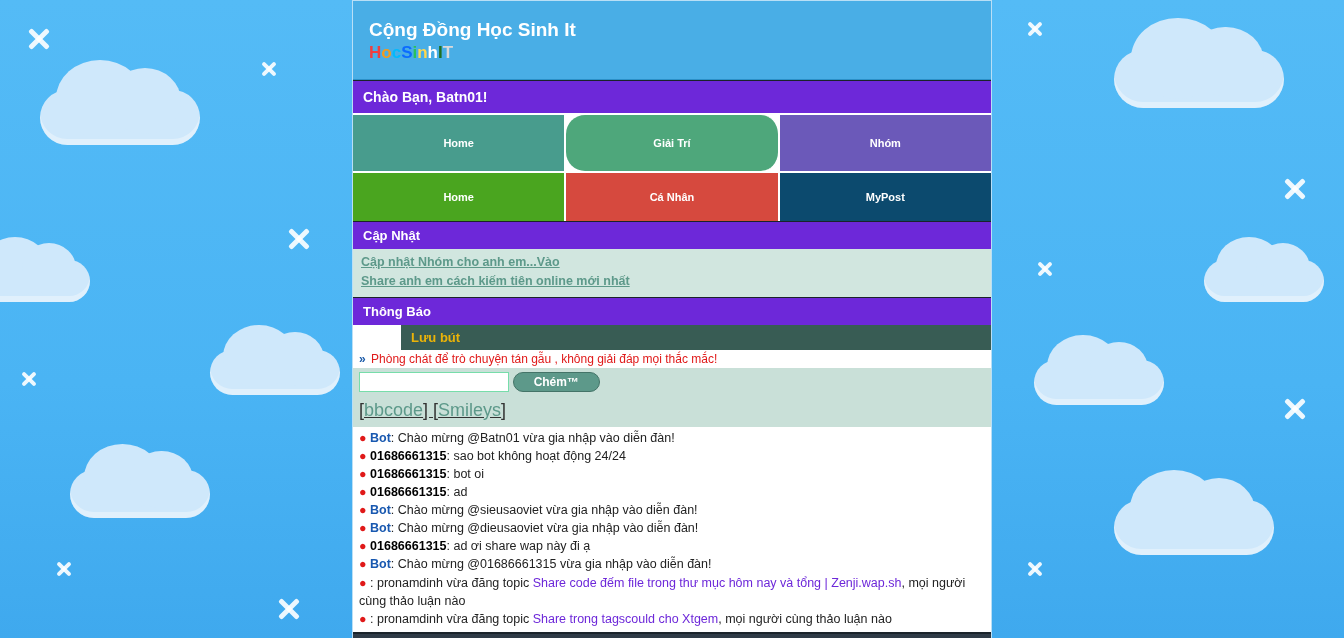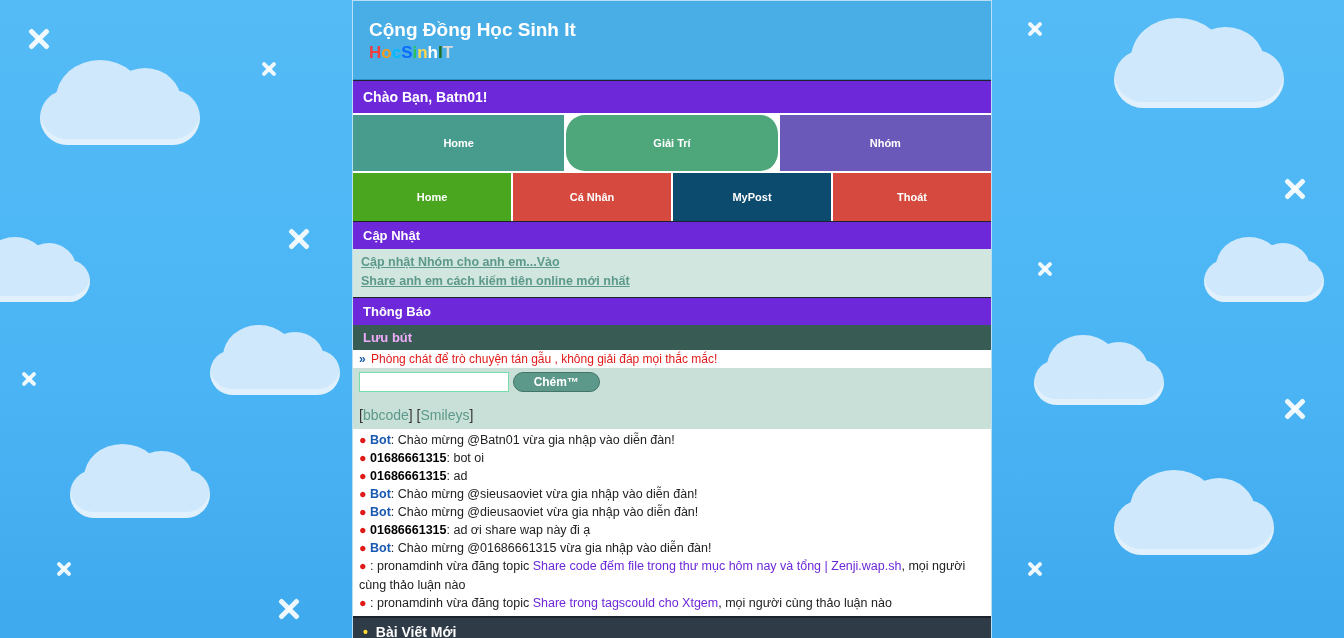--- a/index.html
+++ b/index.html
@@ -103,24 +103,25 @@
   .panel-mint {
     background:#d1e6df;
     padding:4px 8px 6px 8px;
     font-size:12.5px;
     line-height:1.5;
   }
   .panel-mint a { color:#5d998a; text-decoration:underline; font-weight:bold; }
 
   .section-sub {
     background:#385c54;
-    color:#f0abfc;
+    color:#eab308;
     font-weight:bold;
     padding:5px 10px;
     font-size:13px;
+    margin-left:48px;
   }
 
   .chat-warning {
     color:#e01919; font-size:12px;
     padding:2px 6px 2px 6px; background:#fff;
   }
   .chat-warning .arrow { color:#1a5aa8; font-weight:bold; margin-right:2px; }
 
   .chat-inputrow {
     background:#c9e0d8;
@@ -128,21 +129,21 @@
   }
   .chat-inputrow input[type=text]{
     border:1px solid #7da; background:#fff; height:20px; width:150px;
     padding:0 4px; font-size:12px;
   }
   .chat-inputrow button{
     background:#5d998a; color:#fff; border:1px solid #447468;
     padding:2px 20px; font-weight:bold; font-size:12px; cursor:pointer;
     border-radius:10px;
   }
-  .chat-helpers { margin-top:15px; font-size:14px; color:#333; }
+  .chat-helpers { margin-top:8px; font-size:18px; color:#333;text-decoration:underline; }
   .chat-helpers a { color:#5d998a; text-decoration:none; }
 
   .chat-log {
     background:#fff; color:#222; font-size:12.5px;
     padding:2px 6px 4px 6px; line-height:1.45;
   }
   .chat-log .line { }
   .dot { color:#e01919; font-weight:bold; }
   .u-bot  { color:#1858b0; font-weight:bold; }
   .u-user { color:#000; font-weight:bold; }
@@ -193,21 +194,20 @@
 
   <div class="nav-row top" id="nav-top">
       <div class="nav-cell bg-teal">Home</div>
       <div class="nav-cell bg-green2">Giải Trí</div>
       <div class="nav-cell bg-purple">Nhóm</div>
     </div>
   <div class="nav-row bot" id="nav-bot">
       <div class="nav-cell bg-lime">Home</div>
       <div class="nav-cell bg-red">Cá Nhân</div>
       <div class="nav-cell bg-blue">MyPost</div>
-      <div class="nav-cell bg-red">Thoát</div>
     </div>
 
   <div class="bar-dark small">Cập Nhật</div>
   <div class="panel-mint" id="update-links"><a href="#">Cập nhật Nhóm cho anh em...Vào</a><br><a href="#">Share anh em cách kiếm tiên online mới nhất</a><br></div>
 
   <div class="bar-dark small">Thông Báo</div>
 
   <div class="section-sub">Lưu bút</div>
 
   <div class="chat-warning">
@@ -219,20 +219,21 @@
     <input type="text" value="" style="">
     <button>Chém™</button>
     <div class="chat-helpers">
       [<a href="#">bbcode</a>]
       [<a href="#">Smileys</a>]
     </div>
   </div>
 
   <div class="chat-log" id="chat-log">
       <div class="line"><span class="dot">● </span><span class="u-bot">Bot</span><span>: Chào mừng @Batn01 vừa gia nhập vào diễn đàn!</span></div>
+      <div class="line"><span class="dot">● </span><span class="u-user">01686661315</span><span>: sao bot không hoạt động 24/24</span></div>
       <div class="line"><span class="dot">● </span><span class="u-user">01686661315</span><span>: bot oi</span></div>
       <div class="line"><span class="dot">● </span><span class="u-user">01686661315</span><span>: ad</span></div>
       <div class="line"><span class="dot">● </span><span class="u-bot">Bot</span><span>: Chào mừng @sieusaoviet vừa gia nhập vào diễn đàn!</span></div>
       <div class="line"><span class="dot">● </span><span class="u-bot">Bot</span><span>: Chào mừng @dieusaoviet vừa gia nhập vào diễn đàn!</span></div>
       <div class="line"><span class="dot">● </span><span class="u-user">01686661315</span><span>: ad ơi share wap này đi ạ</span></div>
       <div class="line"><span class="dot">● </span><span class="u-bot">Bot</span><span>: Chào mừng @01686661315 vừa gia nhập vào diễn đàn!</span></div>
       <div class="line"><span class="dot">● </span><span>: </span><span>pronamdinh vừa đăng topic </span><a href="#" class="topic">Share code đếm file trong thư mục hôm nay và tổng | Zenji.wap.sh</a><span>, mọi người cùng thảo luận nào</span></div>
       <div class="line"><span class="dot">● </span><span>: </span><span>pronamdinh vừa đăng topic </span><a href="#" class="topic">Share trong tagscould cho Xtgem</a><span>, mọi người cùng thảo luận nào</span></div>
     </div>
 

